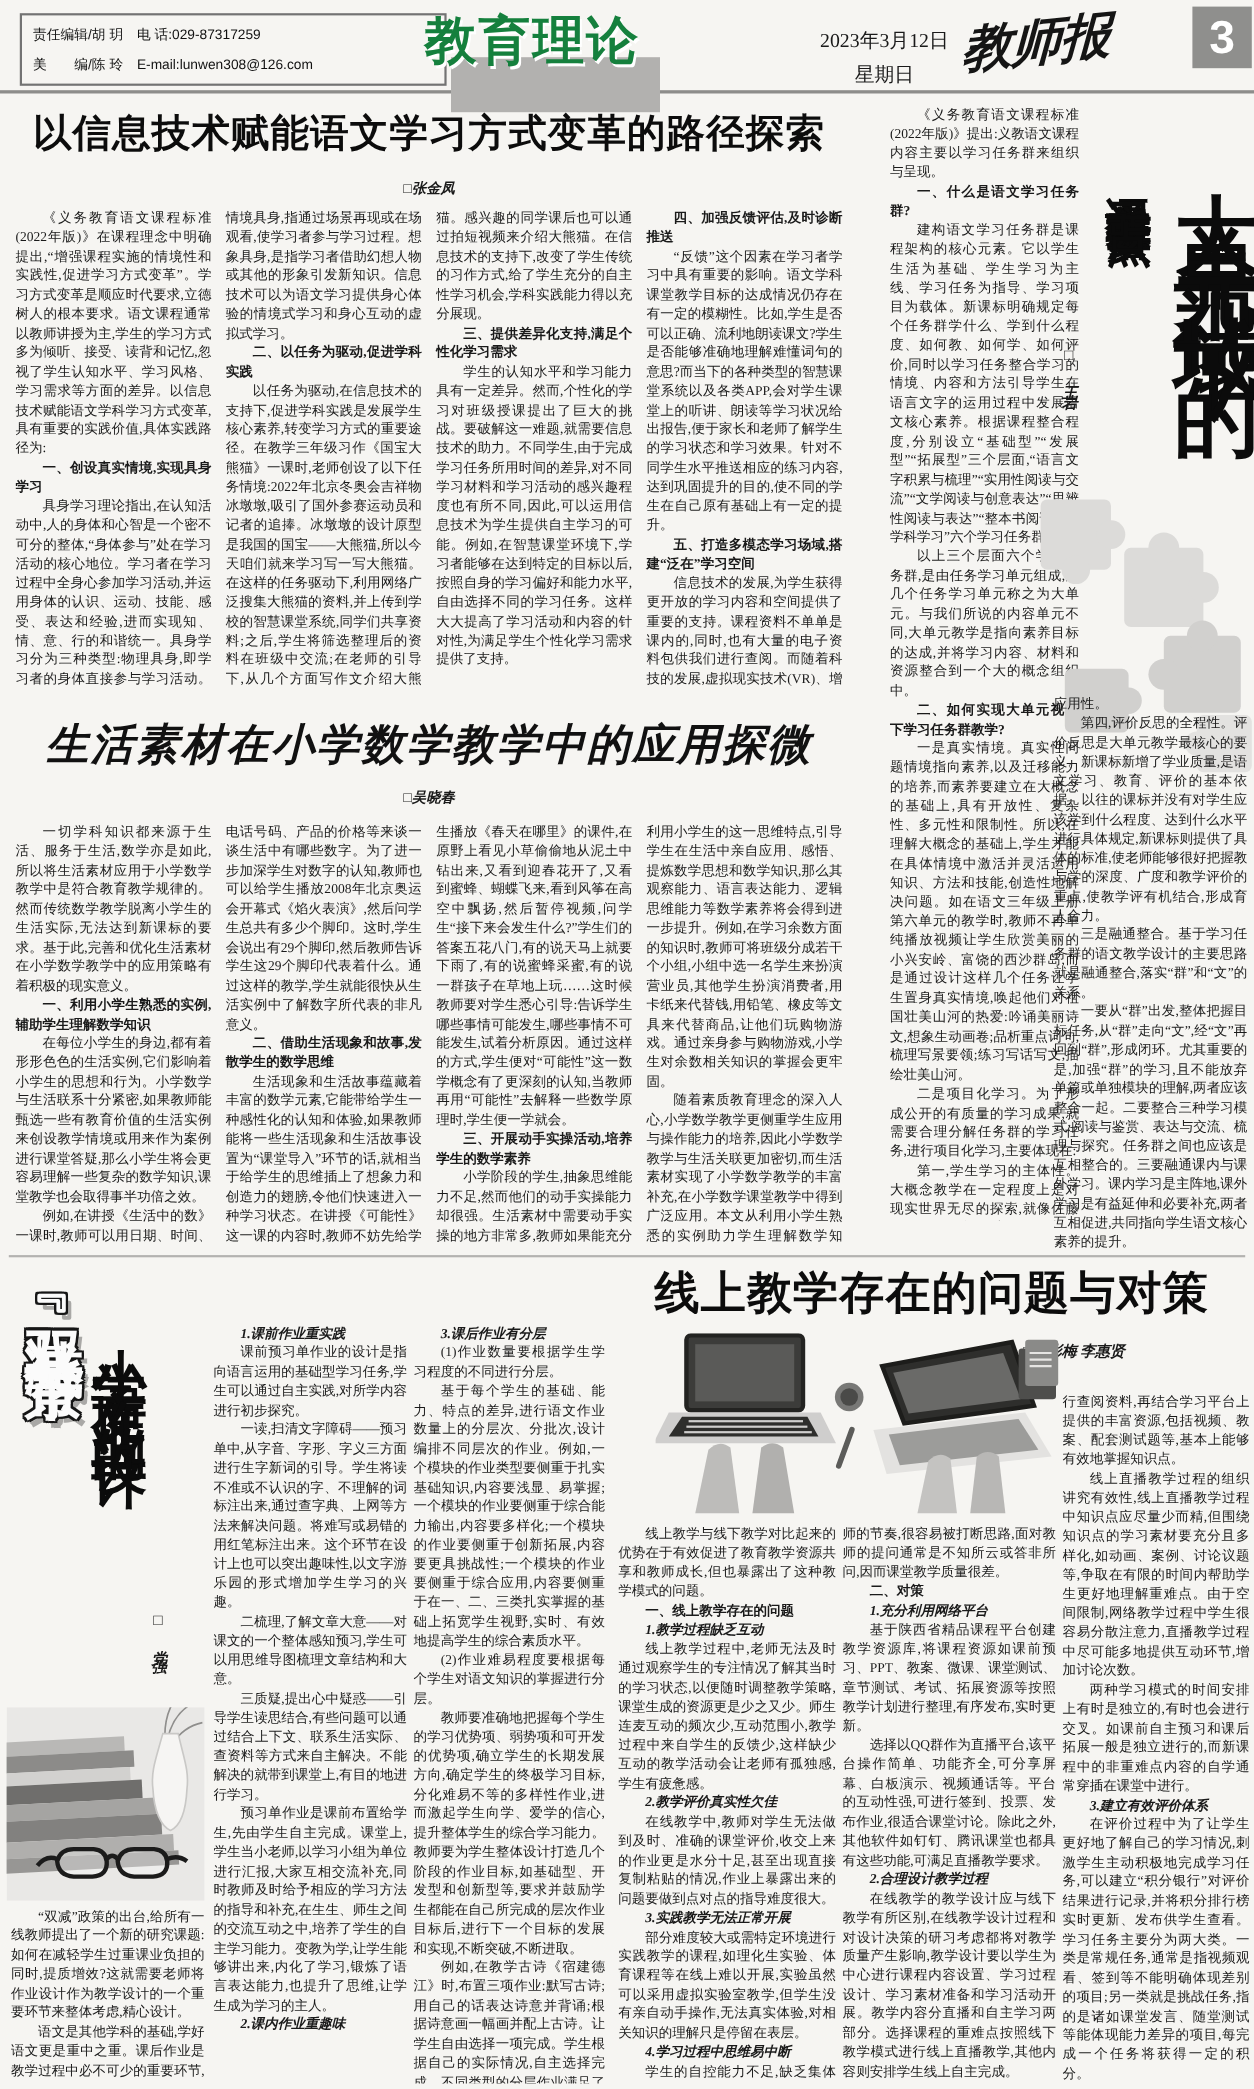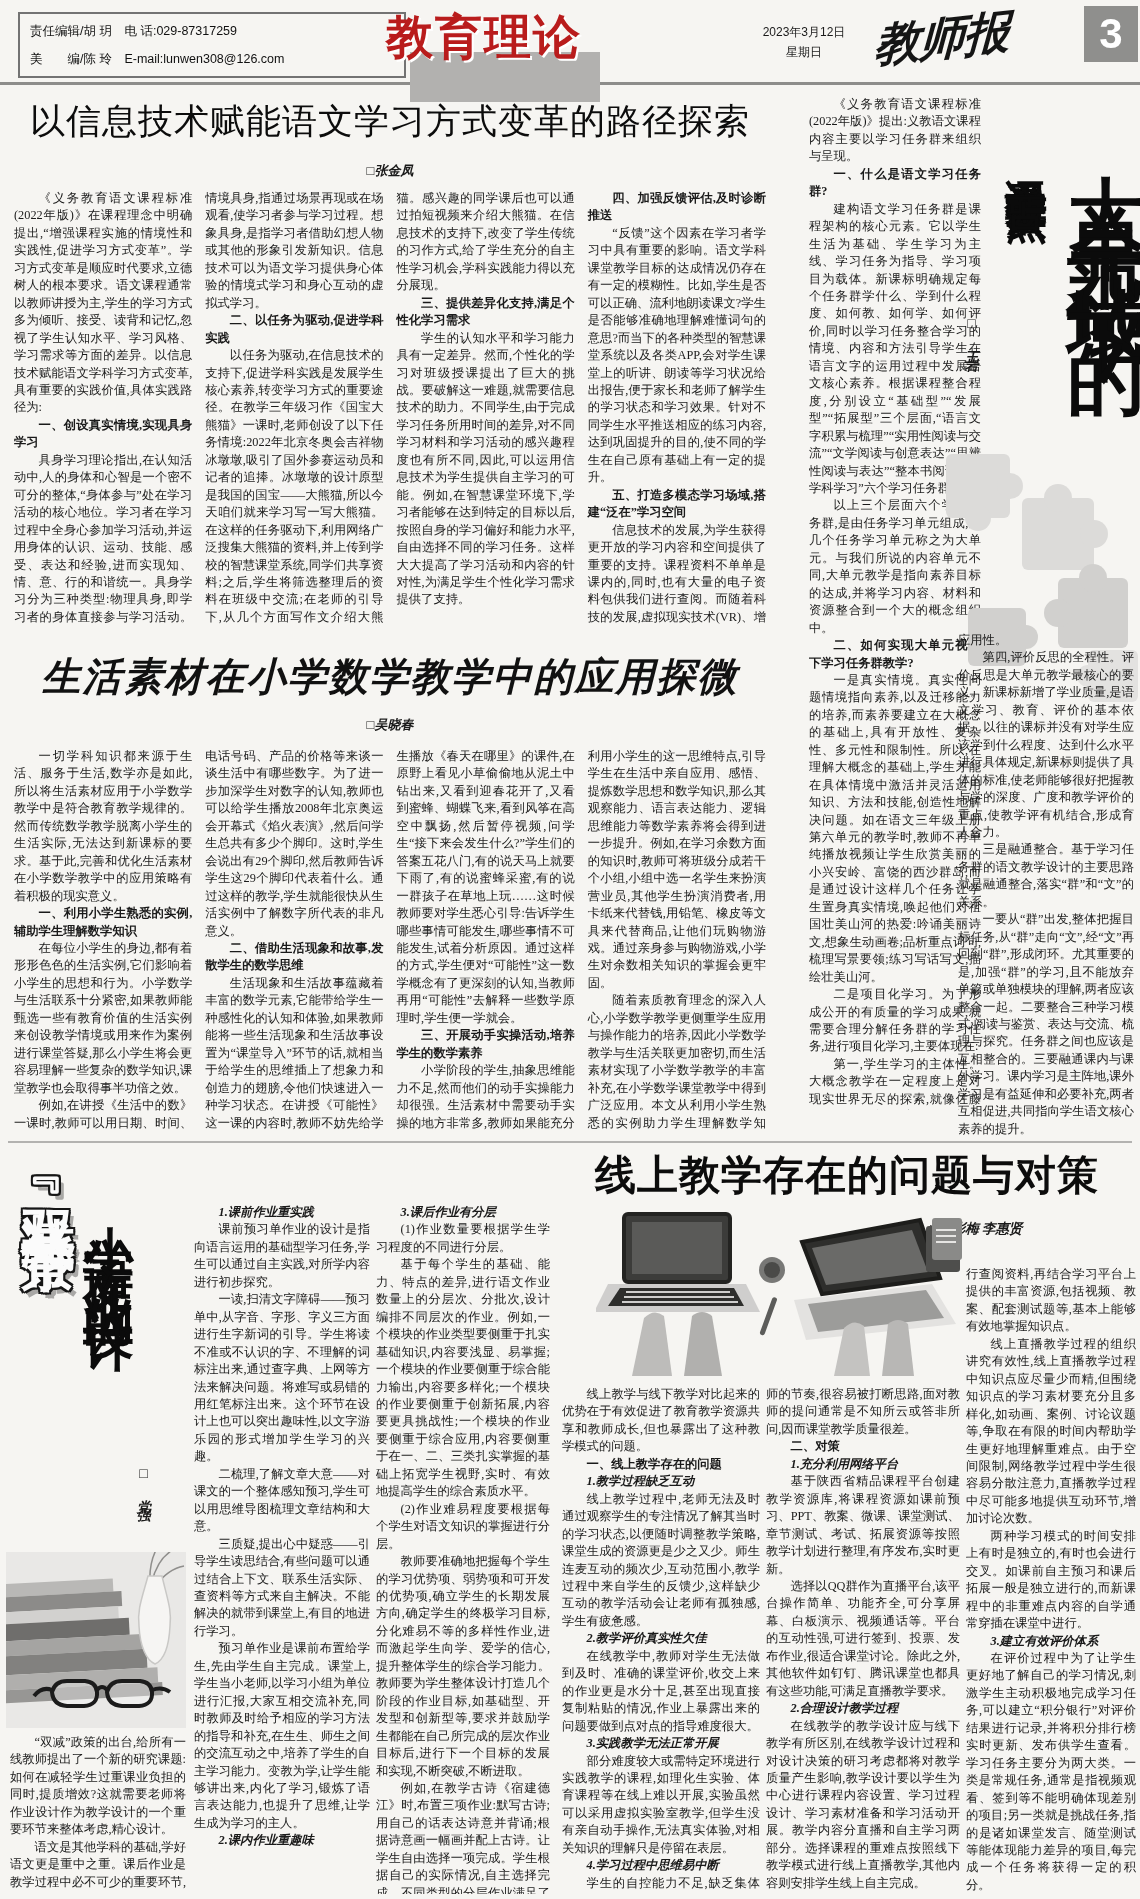--- a/index.html
+++ b/index.html
@@ -6,40 +6,40 @@
   body{width:1140px;height:1899px;position:relative;background:#f6f5f2;color:#1a1a1a;
        font-family:"Liberation Serif",serif;overflow:hidden;}
   .abs{position:absolute;}
   
   .editor-box{left:18px;top:12px;width:364px;height:56px;border:2px solid #737373;
     display:flex;flex-direction:column;justify-content:space-around;padding:3px 10px;
     font-family:"Liberation Sans",sans-serif;font-size:12.5px;color:#111;}
   .sec-wrap{left:386px;top:6px;width:220px;height:100px;}
   .sec-shadow{left:24px;top:46px;width:190px;height:50px;background:#b2b1af;}
   .sec-text{left:0;top:0;font-family:"Liberation Sans",sans-serif;font-size:47px;font-weight:900;
-    letter-spacing:2px;color:#b91c1c;text-shadow:2px 2px 0 #fff;}
+    letter-spacing:2px;color:#15803d;text-shadow:2px 2px 0 #fff;}
   .hrule{left:0;top:82px;width:1140px;height:3px;background:#8d8d8b;}
-  .date-block{left:738px;top:22px;width:132px;text-align:center;font-size:12px;line-height:1.7;
-    font-family:Liberation Sans, sans-serif;}
+  .date-block{left:738px;top:22px;width:132px;text-align:center;font-size:18px;line-height:1.7;
+    font-family:Liberation Serif, serif;}
   .paper-logo{left:874px;top:8px;font-family:"DejaVu Serif",serif;font-style:italic;font-weight:900;
     font-size:46px;letter-spacing:-1px;transform:rotate(-6deg) skewX(-8deg);color:#151515;}
   .page-num{left:1084px;top:6px;width:54px;height:56px;background:#8f8f8d;color:#fff;
     display:flex;align-items:center;justify-content:center;
     font-family:"Liberation Sans",sans-serif;font-size:42px;font-weight:800;}
   
   .btxt{font-size:12.3px;line-height:1.42;text-align:justify;overflow:hidden;}
   .para{margin:0;text-indent:2em;}
   .para.h{font-family:Liberation Serif, serif;font-weight:800;}
   .para.hk{font-style:italic;font-weight:700;}
   .para.noind{text-indent:0;}
   .cols4{column-count:4;column-gap:13px;column-fill:auto;}
   .center{text-align:center;}
   
   .a1-title{left:14px;top:98px;width:752px;font-family:"Liberation Sans",sans-serif;
-    font-size:35px;font-weight:400;letter-spacing:1px;color:#0c0c0c;}
+    font-size:35px;font-weight:700;letter-spacing:1px;color:#0c0c0c;}
   .byline{font-size:13px;font-style:italic;font-weight:700;}
   .a3-title{left:14px;top:650px;width:752px;font-family:"DejaVu Serif",serif;font-style:italic;
     font-size:39px;font-weight:700;letter-spacing:2px;color:#111;}
   .a5-title{left:560px;top:1148px;width:574px;font-family:"Liberation Sans",sans-serif;
     font-size:41px;font-weight:900;letter-spacing:1px;color:#0c0c0c;}
   
   .vtext{writing-mode:vertical-rl;}
   .a2-vt1{left:1054px;top:112px;height:800px;font-family:"Liberation Sans",sans-serif;
     font-size:78px;font-weight:900;letter-spacing:28px;color:#0b0b0b;}
   .a2-vt2{left:998px;top:146px;height:480px;font-family:"Liberation Sans",sans-serif;

